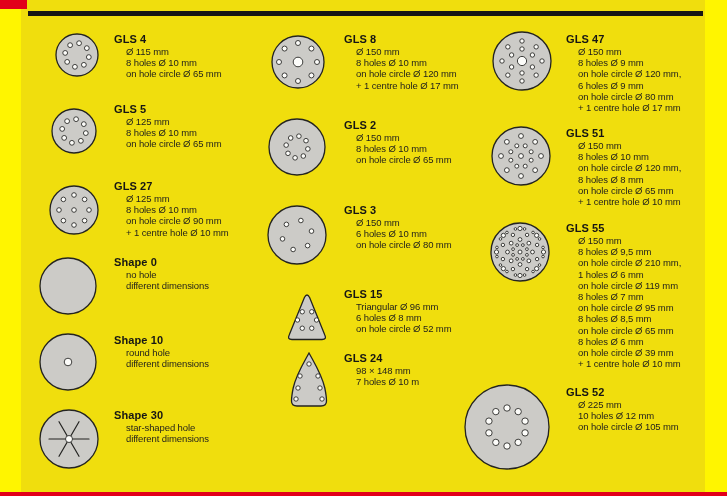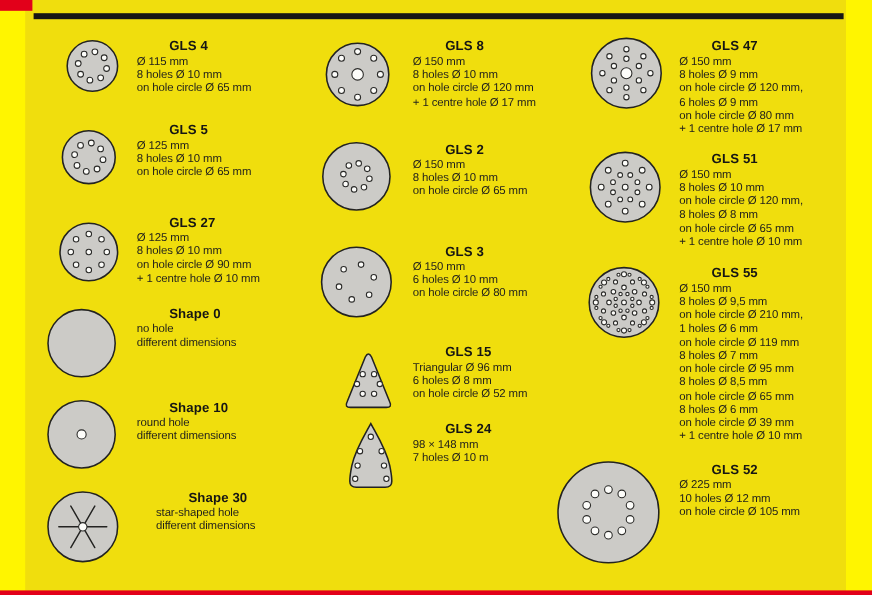--- a/index.html
+++ b/index.html
@@ -10,22 +10,22 @@
   }
   .margin-strip{position:absolute;top:0;bottom:0;width:21px;background:#FFF500;}
   .margin-left{left:0;}
   .margin-right{left:705px;width:22px;}
   .red-corner{position:absolute;left:0;top:0;width:27px;height:9px;background:#E2001A;}
   .red-bottom{position:absolute;left:0;bottom:0;width:727px;height:4px;background:#E2001A;}
   .top-rule{position:absolute;left:28px;top:11px;width:675px;height:5px;background:#161614;}
   .entry{position:absolute;left:0;top:0;}
   .icon-box{position:absolute;transform:translate(-50%,-50%);line-height:0;}
   .text-box{position:absolute;width:160px;color:#1E1E1C;}
-  .entry-title{font-size:11px;font-weight:700;line-height:13px;letter-spacing:.1px;color:#161614;margin-left:27px;}
-  .spec-line{font-size:9.5px;line-height:11.2px;letter-spacing:-.1px;}
+  .entry-title{font-size:11px;font-weight:700;line-height:13px;letter-spacing:.1px;color:#161614;}
+  .spec-line{font-size:9.5px;line-height:11.2px;letter-spacing:-.1px;margin-left:12px;}
   svg .disc{fill:#CCCBC7;stroke:#232321;stroke-width:1.3px;}
   svg .hole{fill:#FDFDFA;stroke:#2B2B29;stroke-width:.9px;}
   svg .spoke{stroke:#232321;stroke-width:1.2px;stroke-linecap:round;}
 </style>
 </head>
 <body>
 
 <div class="margin-strip margin-left"></div>
 <div class="margin-strip margin-right"></div>
 <div class="red-corner"></div>
@@ -126,21 +126,21 @@
   <div class="icon-box" style="left:69px;top:439px"><svg width="62" height="62" viewBox="-31 -31 62 62">
         <circle cx="0" cy="0" r="29" class="disc"></circle>
         <line x1="0" y1="0" x2="20" y2="0" class="spoke"></line>
         <line x1="0" y1="0" x2="10.000000000000002" y2="17.32050807568877" class="spoke"></line>
         <line x1="0" y1="0" x2="-9.999999999999996" y2="17.320508075688775" class="spoke"></line>
         <line x1="0" y1="0" x2="-20" y2="2.4492935982947065e-15" class="spoke"></line>
         <line x1="0" y1="0" x2="-10.000000000000009" y2="-17.320508075688767" class="spoke"></line>
         <line x1="0" y1="0" x2="10.000000000000002" y2="-17.32050807568877" class="spoke"></line>
         <circle cx="0" cy="0" r="3.5" class="hole"></circle>
       </svg></div>
-  <div class="text-box" style="left:130px;top:409px">
+  <div class="text-box" style="left:114px;top:409px">
     <div class="entry-title">Shape 30</div>
     <div>
         <div class="spec-line">star-shaped hole</div>
         <div class="spec-line">different dimensions</div>
       </div>
   </div>
 </div>
 
 <div class="entry">
   <div class="icon-box" style="left:298px;top:62px"><svg width="56" height="56" viewBox="-28 -28 56 56">

